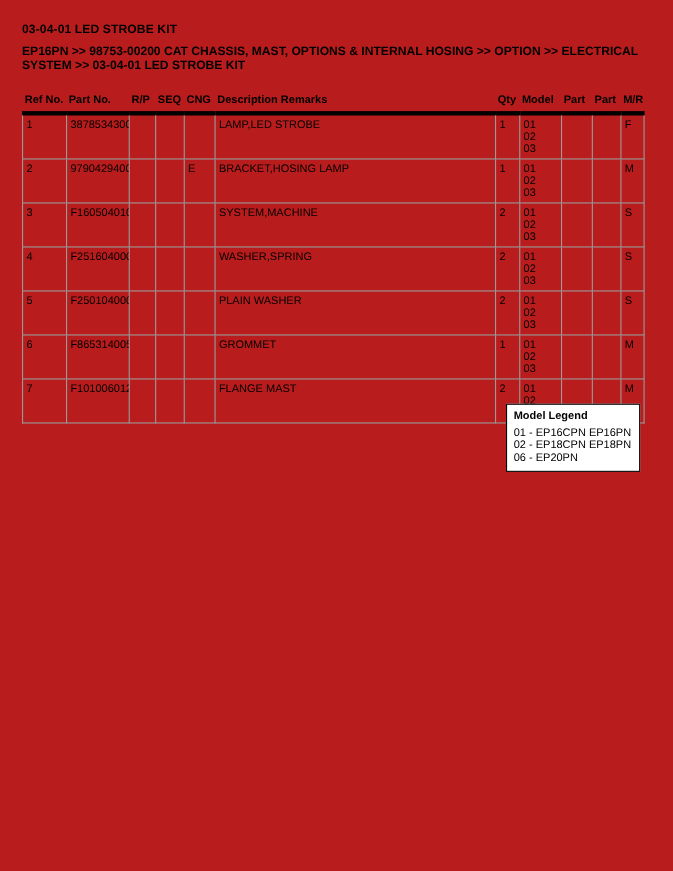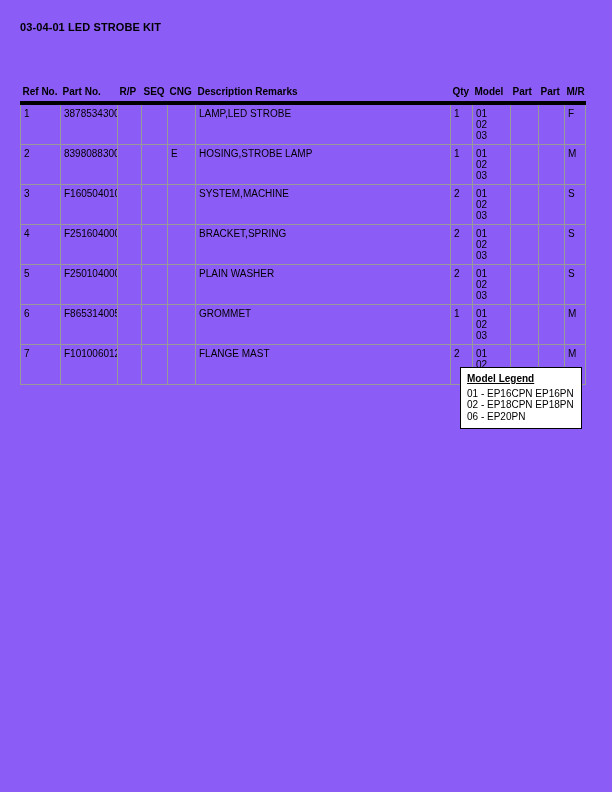--- a/index.html
+++ b/index.html
@@ -4,21 +4,21 @@
 <style>
   html, body {
     margin: 0;
     padding: 0;
     background: #ffffff;
   }
   .page {
     position: relative;
     width: 612px;
     height: 792px;
-    background: #8b5cf6;
+    background: #b91c1c;
     font-family: "Liberation Sans", sans-serif;
     color: #000000;
     overflow: hidden;
   }
   .doc-title {
     position: absolute;
     left: 20px;
     top: 21px;
     font-size: 11px;
     font-weight: bold;
@@ -68,30 +68,30 @@
     width: 108px;
     border: 1px solid #000000;
     padding: 5px 6px 6px 6px;
     font-size: 10px;
     line-height: 11.5px;
     background: #ffffff;
   }
   .legend-title {
     font-weight: bold;
     margin-bottom: 3px;
-    text-decoration: underline;
   }
 </style>
 </head>
 <body>
 
 <div class="page">
 
   <div class="doc-title">03-04-01 LED STROBE KIT</div>
 
+  <div class="breadcrumb">EP16PN &gt;&gt; 98753-00200 CAT CHASSIS, MAST, OPTIONS &amp; INTERNAL HOSING &gt;&gt; OPTION &gt;&gt; ELECTRICAL SYSTEM &gt;&gt; 03-04-01 LED STROBE KIT</div>
 
   <table class="parts-table">
     <colgroup>
       <col style="width:40px">
       <col style="width:57px">
       <col style="width:24px">
       <col style="width:26px">
       <col style="width:28px">
       <col style="width:255px">
       <col style="width:22px">
@@ -126,25 +126,25 @@
         <td>1</td>
         <td class="model-cell">01
 02
 03</td>
         <td></td>
         <td></td>
         <td>F</td>
       </tr>
       <tr>
         <td>2</td>
-        <td>8398088300</td>
+        <td>9790429400</td>
         <td></td>
         <td></td>
         <td>E</td>
-        <td>HOSING,STROBE LAMP</td>
+        <td>BRACKET,HOSING LAMP</td>
         <td>1</td>
         <td class="model-cell">01
 02
 03</td>
         <td></td>
         <td></td>
         <td>M</td>
       </tr>
       <tr>
         <td>3</td>
@@ -160,21 +160,21 @@
         <td></td>
         <td></td>
         <td>S</td>
       </tr>
       <tr>
         <td>4</td>
         <td>F251604000</td>
         <td></td>
         <td></td>
         <td></td>
-        <td>BRACKET,SPRING</td>
+        <td>WASHER,SPRING</td>
         <td>2</td>
         <td class="model-cell">01
 02
 03</td>
         <td></td>
         <td></td>
         <td>S</td>
       </tr>
       <tr>
         <td>5</td>

